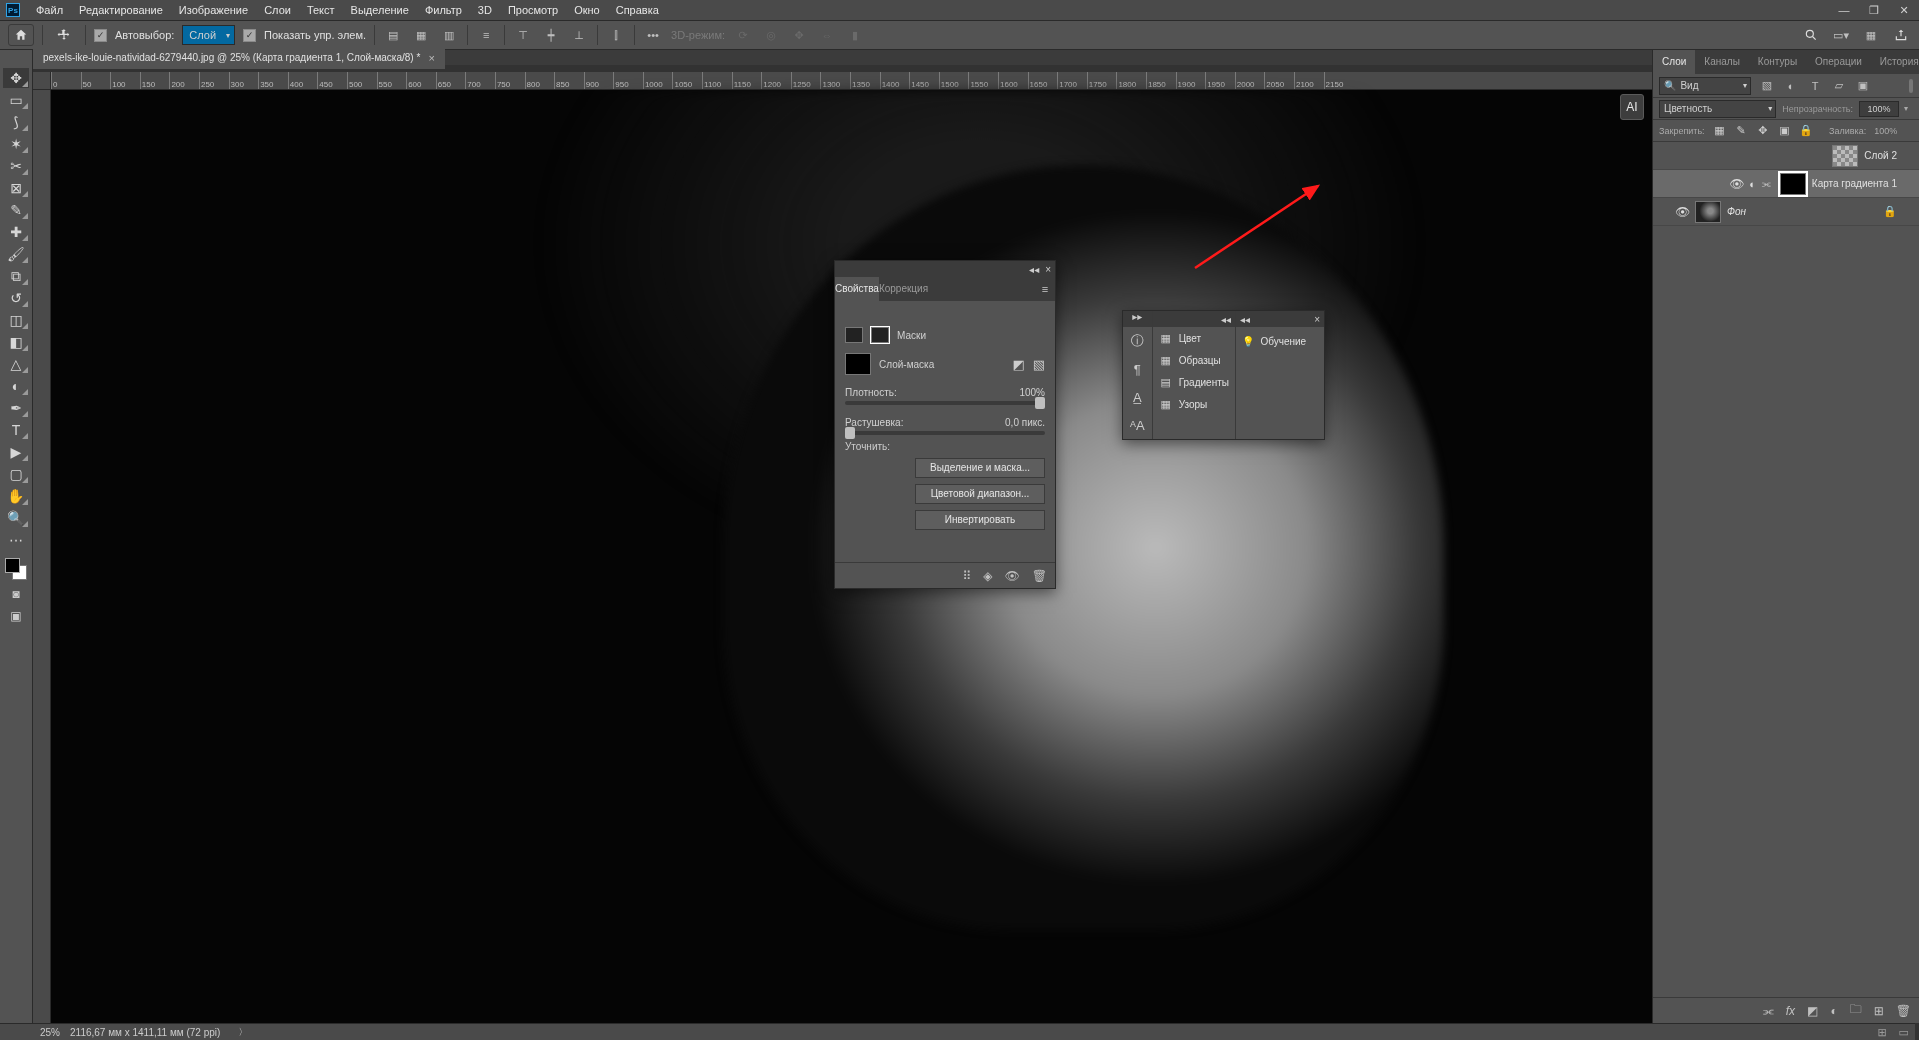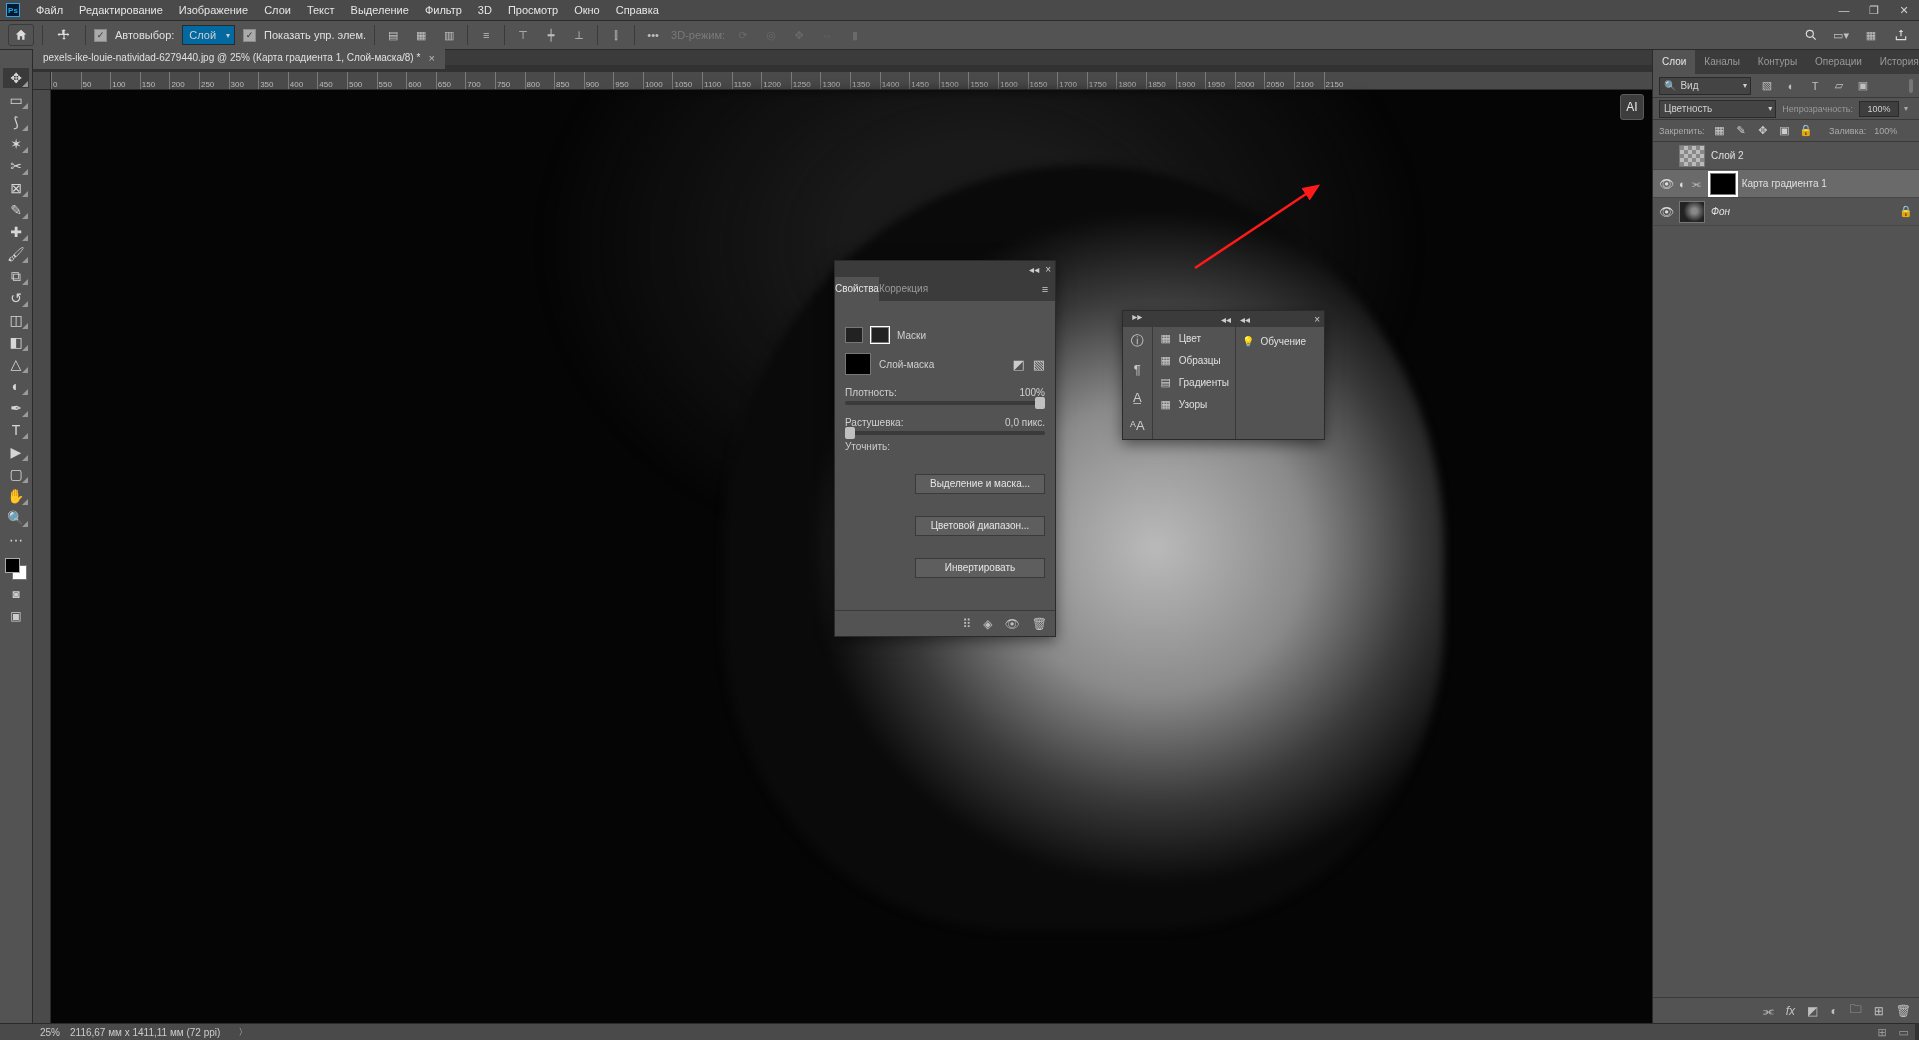--- a/index.html
+++ b/index.html
@@ -71,21 +71,21 @@
 .layers-opts { height: 22px; display: flex; align-items: center; padding: 0 6px; gap: 6px; font-size: 10px; border-bottom: 1px solid #3a3a3a; }
 .layers-opts .dd2 { flex:1; height:18px; background:#444; border:1px solid #2a2a2a; display:flex; align-items:center; padding:0 4px; position:relative;}
 .layers-opts .dd2::after{content:"▾"; position:absolute; right:3px; font-size:8px;}
 .layers-opts .lbl2 { color:#9a9a9a; font-size:9px;}
 .layers-opts .numbox { width:40px; height:16px; background:#3e3e3e; border:1px solid #2a2a2a; text-align:center; font-size:9px; line-height:14px; position:relative;}
 .layers-opts .numbox::after{content:"▾"; position:absolute; right:-10px; font-size:8px; color:#aaa;}
 .layers-lock { height: 22px; display: flex; align-items: center; padding: 0 6px; gap: 8px; font-size: 9px; color:#aaa; border-bottom: 1px solid #3a3a3a; }
 .layers-lock .ico { width:14px; font-size:11px; color:#ccc; text-align:center;}
 .layers-lock .spacer { flex:1; }
 .layers-list { flex: 1; overflow: auto; }
-.layer-row { height: 28px; display: flex; align-items: center; padding: 0 6px; gap: 6px; border-bottom: 1px solid #474747; }
+.layer-row { height: 28px; display: flex; align-items: center; padding: 0 22px; gap: 6px; border-bottom: 1px solid #474747; justify-content: flex-end; }
 .layer-row.sel { background: #6a6a6a; }
 .layer-row .eye { width: 14px; text-align: center; color: #ddd; font-size: 12px; }
 .layer-row .thumb { width: 26px; height: 22px; background: #222; border: 1px solid #777; position: relative; }
 .layer-row .thumb.chk { background: repeating-conic-gradient(#bbb 0 25%, #888 0 50%) 0 0/8px 8px; } 
 .layer-row .thumb.mask { background: #000; }
 .layer-row .thumb.photo-t { background: radial-gradient(circle at 60% 45%, #888 15%, #222 60%);}
 .layer-row .name { font-size: 10px; color: #e0e0e0; }
 .layer-row .name.italic { font-style: italic; }
 .layer-row .lock { margin-left: auto; color: #ccc; font-size: 11px; }
 .layer-row .link { width:12px; font-size:10px; color:#ccc;}
@@ -100,21 +100,21 @@
 .float-panel .tabs .menu { margin-left:auto; width:20px; text-align:center; color:#ccc;}
 .float-panel .body { padding: 26px 10px; }
 .float-panel .row { display: flex; align-items: center; gap: 8px; margin-bottom: 10px; font-size: 10px; }
 .float-panel .mini-thumb { width: 18px; height: 16px; background: #222; border: 1px solid #777; }
 .float-panel .mini-thumb.sel { outline: 1px solid #fff; }
 .float-panel .big-thumb { width: 26px; height: 22px; background: #000; border: 1px solid #777; }
 .float-panel .slider-row { margin: 12px 0 4px; }
 .float-panel .slider-row .top { display:flex; justify-content:space-between; font-size:10px; margin-bottom:3px;}
 .float-panel .slider { height: 4px; background: #3a3a3a; position: relative; border-radius:2px;}
 .float-panel .slider .knob { position: absolute; top: -4px; width: 10px; height: 12px; background: #c0c0c0; border-radius: 2px; }
-.float-panel .btn { display:block; width: 130px; height: 20px; margin: 22px 0 6px auto; background: #5e5e5e; border: 1px solid #3a3a3a; font-size: 10px; text-align: center; line-height: 18px; color: #e6e6e6; }
+.float-panel .btn { display:block; width: 130px; height: 20px; margin: 6px 0 6px auto; background: #5e5e5e; border: 1px solid #3a3a3a; font-size: 10px; text-align: center; line-height: 18px; color: #e6e6e6; }
 .float-panel .foot { height: 26px; border-top: 1px solid #3a3a3a; display:flex; justify-content:flex-end; align-items:center; gap:12px; padding:0 8px; color:#c0c0c0; font-size:12px;}
 .float-panel .ico-right { margin-left:auto; display:flex; gap:8px; color:#ccc; font-size:13px;}
 .float-panel .refine-lbl { font-size:10px; color:#ccc; margin-top:6px;}
 
 
 .mini-group { position: absolute; left: 1122px; top: 310px; width: 203px; background: #535353; border: 1px solid #2a2a2a; box-shadow: 0 4px 14px rgba(0,0,0,.5); display:flex;}
 .mini-group .col { border-right:1px solid #3a3a3a;}
 .mini-group .col:last-child{border-right:none;}
 .mini-group .strip { width: 30px; display:flex; flex-direction:column; }
 .mini-group .strip .hdr { height:16px; background:#3b3b3b; text-align:center; font-size:10px; color:#ccc;}

